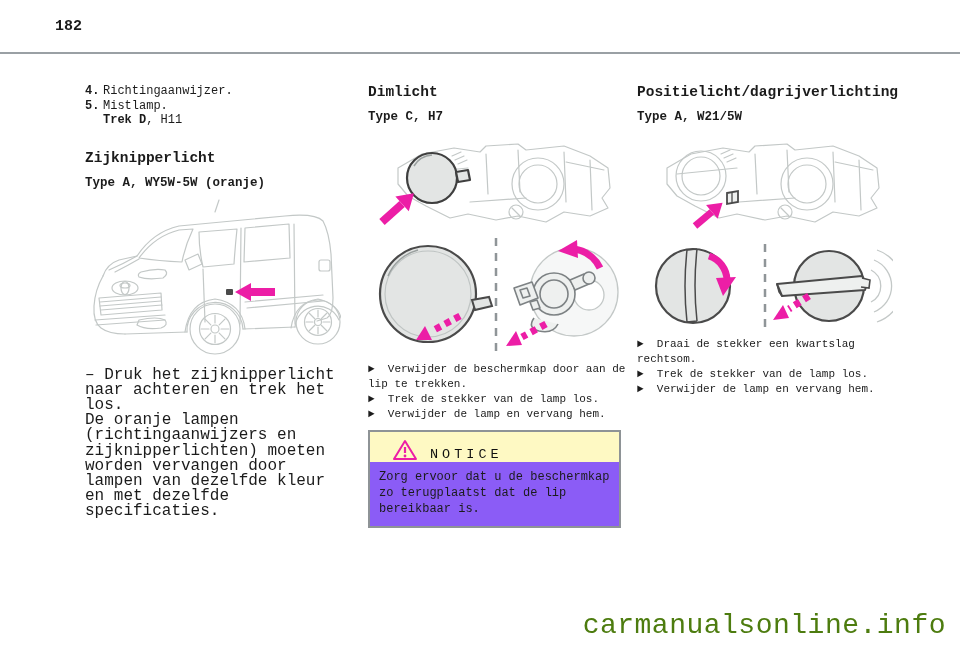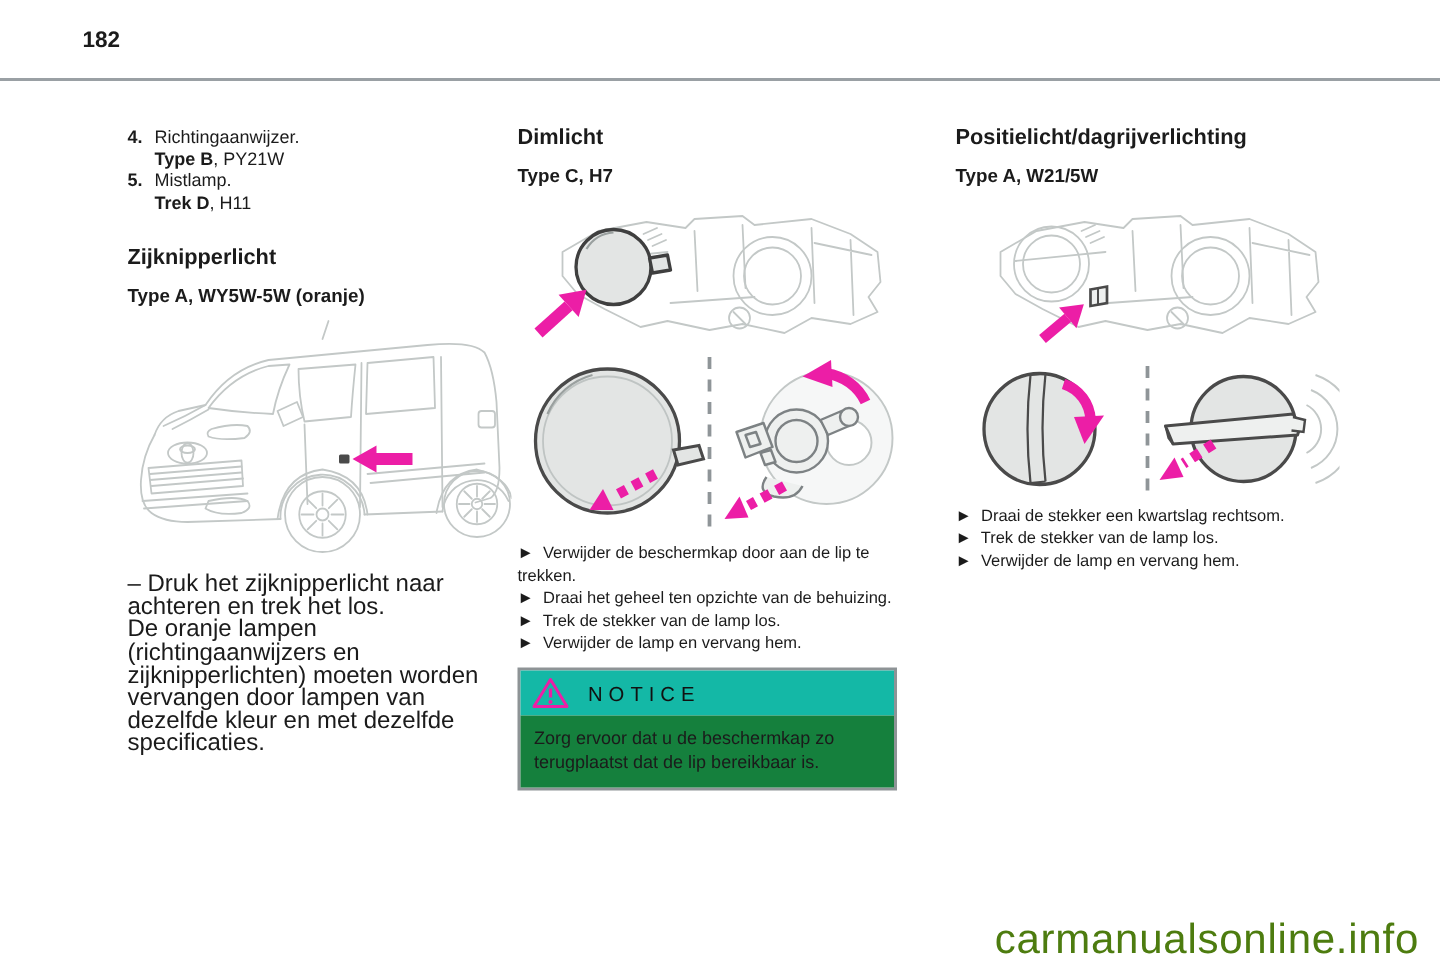--- a/index.html
+++ b/index.html
@@ -1,44 +1,44 @@
 <!DOCTYPE html>
 <html><head>
 <meta charset="utf-8">
 <style>
   html,body { margin:0; padding:0; background:#ffffff; }
   #page {
     position:relative; width:960px; height:649px; background:#ffffff;
-    font-family:Liberation Sans, sans-serif; color:#1b1b1b; overflow:hidden;
+    font-family:Liberation Mono, monospace; color:#1b1b1b; overflow:hidden;
   }
   .pagenum { position:absolute; left:55px; top:18px; font-size:15px; font-weight:700; }
   .rule { position:absolute; left:0; top:52px; width:960px; height:2px; background:#9aa0a4; }
   .col { position:absolute; width:258px; top:84px; }
-  #col1 { left:85px; } #col2 { left:345px; } #col3 { left:637px; }
+  #col1 { left:85px; } #col2 { left:368px; } #col3 { left:637px; }
 
   .li { font-size:12px; line-height:14.5px; display:flex; }
   .li .num { font-weight:700; width:18px; flex:0 0 18px; }
   .li-sub { font-size:12px; line-height:14.5px; padding-left:18px; }
   .li-sub b { font-weight:700; }
 
   h2 { font-size:14.5px; font-weight:700; margin:0; }
   .subhead { font-size:12.5px; font-weight:700; margin:0; }
   #col1 h2 { margin-top:22px; }
   .subhead { margin-top:10px; }
 
   .illus { display:block; margin-top:8px; }
   .para { font-size:16px; line-height:15.2px; margin:0; }
   .paras { margin-top:8px; }
   .bullets { margin-top:5px; }
   .bullet { font-size:11px; line-height:15px; margin:0; white-space:pre-wrap; }
 
   .notice { margin-top:8px; border:2px solid #8e9396; width:249px; }
-  .notice-head { background:#14b8a6; height:30px; display:flex; align-items:center; padding-left:7px; }
+  .notice-head { background:#fef9c3; height:30px; display:flex; align-items:flex-end; padding-left:22px; }
   .notice-head .title { font-size:13.5px; letter-spacing:4px; color:#111; margin-left:12px; }
-  .notice-body { font-size:12px; line-height:16px; padding:7px 9px 9px 9px; background:#15803d; }
+  .notice-body { font-size:12px; line-height:16px; padding:7px 9px 9px 9px; background:#8b5cf6; }
 
   .watermark { position:absolute; right:14px; top:610px; font-size:28px; color:#4d7c0f; letter-spacing:0.5px; }
 
   svg .ln { stroke:#c3c8c7; fill:none; stroke-width:1.2; stroke-linejoin:round; stroke-linecap:round; }
   svg .dark { stroke:#3f3f3f; stroke-width:2.2; stroke-linejoin:round; }
   svg .grayfill { fill:#e3e5e4; }
   svg .accent { fill:#ec1ea6; }
   svg .accent-stroke { stroke:#ec1ea6; fill:none; }
   svg .holder { stroke:#7d8284; fill:#eef0ef; stroke-width:1.6; stroke-linejoin:round; }
   svg .divider { stroke:#8f9598; stroke-width:2.5; stroke-dasharray:8 7; }
@@ -49,21 +49,20 @@
 <div id="page">
 
   <div class="pagenum">182</div>
   <div class="rule"></div>
 
   <div class="col" id="col1">
     <div class="li">
       <span class="num">4.</span>
       <span>Richtingaanwijzer.</span>
     </div>
-    <div class="li-sub"><b>Type B</b><span>, PY21W</span></div>
     <div class="li">
       <span class="num">5.</span>
       <span>Mistlamp.</span>
     </div>
     <div class="li-sub"><b>Trek D</b><span>, H11</span></div>
 
     <h2>Zijknipperlicht</h2>
     <p class="subhead">Type A, WY5W-5W (oranje)</p>
 
     <svg class="illus" width="256" height="162" viewBox="0 0 256 162">
@@ -161,21 +160,20 @@
         <path class="holder" d="M166,86 q-7,10 5,13 q14,3 19,-7" fill="none"></path>
       </g>
       <path class="accent-stroke" d="M232,36 A34,34 0 0 0 206,17" stroke-width="7"></path>
       <polygon class="accent" points="190,19 209,8 210,26"></polygon>
       <path class="accent-stroke" d="M178,92 L154,105" stroke-width="7" stroke-dasharray="6 5"></path>
       <polygon class="accent" points="138,114 154,113 148,99"></polygon>
     </svg>
 
     <div class="bullets">
       <p class="bullet">►  Verwijder de beschermkap door aan de lip te trekken.</p>
-      <p class="bullet">►  Draai het geheel ten opzichte van de behuizing.</p>
       <p class="bullet">►  Trek de stekker van de lamp los.</p>
       <p class="bullet">►  Verwijder de lamp en vervang hem.</p>
     </div>
 
     <div class="notice">
       <div class="notice-head">
         <svg width="26" height="24" viewBox="0 0 26 24">
           <polygon points="13,3 24,21 2,21" fill="none" stroke="#ec1ea6" stroke-width="2" stroke-linejoin="round"></polygon>
           <line x1="13" y1="9" x2="13" y2="15" stroke="#ec1ea6" stroke-width="2.2"></line>
           <circle cx="13" cy="18" r="1.4" fill="#ec1ea6"></circle>

